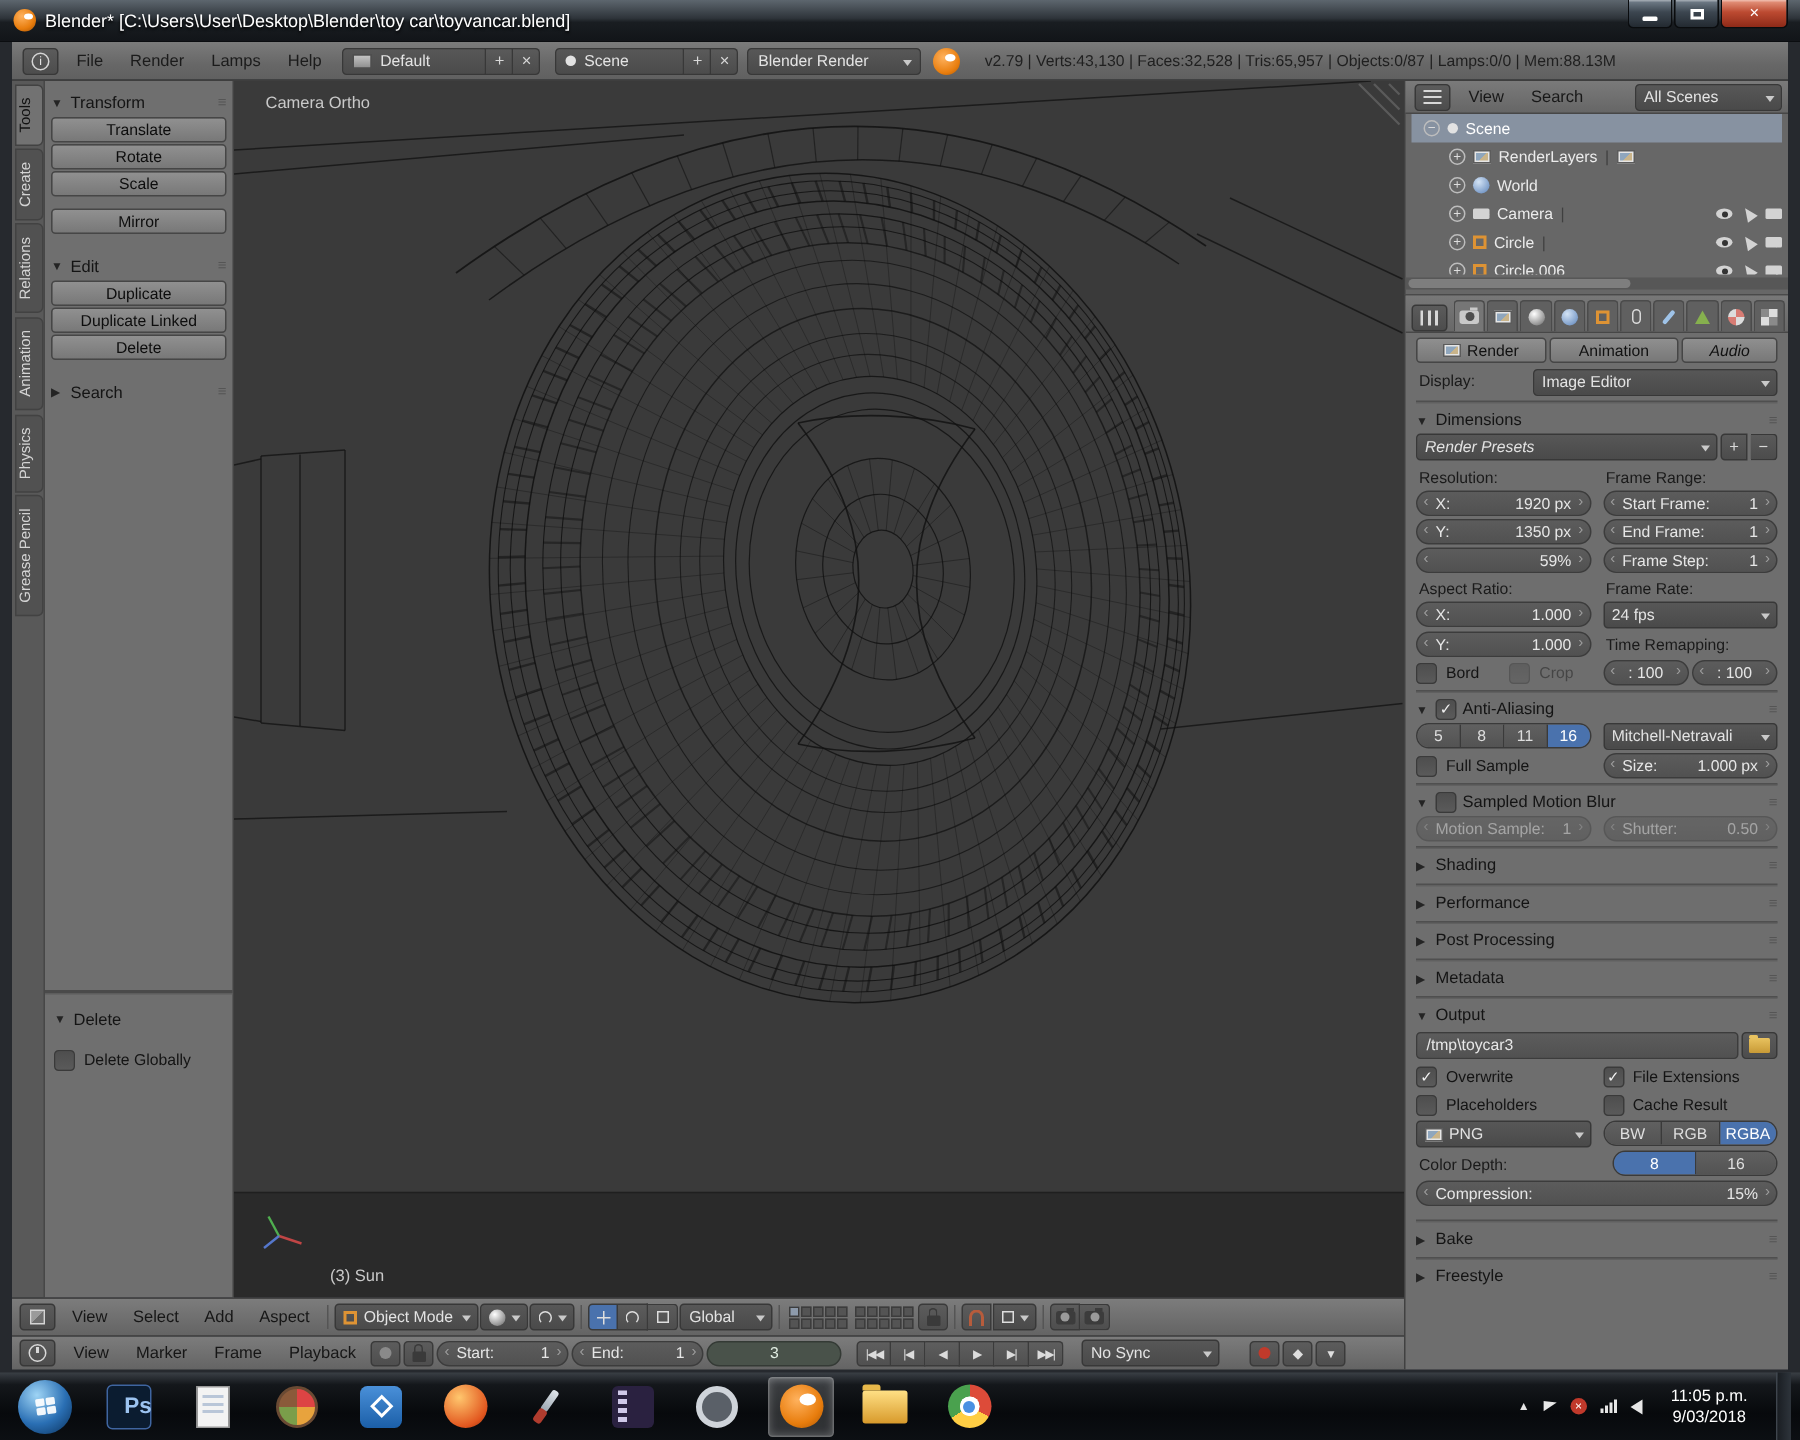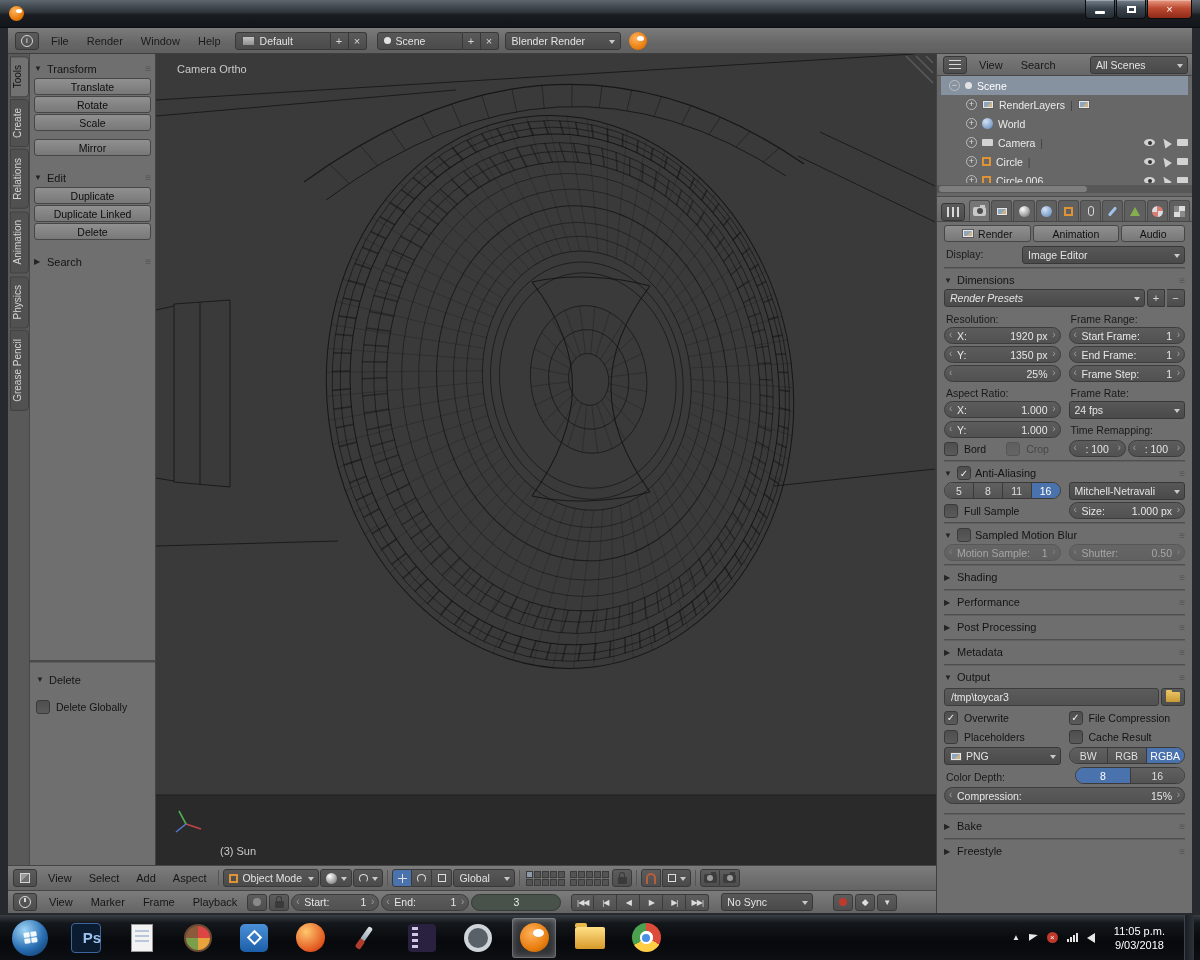--- a/index.html
+++ b/index.html
@@ -195,40 +195,41 @@
 .clock{color:#fff;font-size:11px;text-align:center;line-height:14px;padding:0 10px;}
 .showdesk{width:10px;height:45px;background:linear-gradient(90deg,#1a1e23,#2e343b);border-left:1px solid #3e454d;flex:none;}
 </style>
 </head>
 <body>
 
 <div id="root">
 
   <div class="abs titlebar">
     <div class="tb-logo"></div>
+    <span class="tb-title">Blender* [C:\Users\User\Desktop\Blender\toy car\toyvancar.blend]</span>
     <div class="winbtns">
       <div class="wbtn">
           <span class="bar"></span>
         </div>
       <div class="wbtn">
           <span class="box"></span>
         </div>
       <div class="wbtn close">
           <span>×</span>
         </div>
     </div>
   </div>
 
   <div class="abs infobar">
     <div class="ebtn">
         <span class="ic i-info">i</span>
       </div>
     <span class="menu">File</span>
     <span class="menu">Render</span>
-    <span class="menu">Window</span>
+    <span class="menu">Lamps</span>
     <span class="menu">Help</span>
     <div class="sel">
       <div class="main" style="width:96px;">
         <span class="ic i-grid"></span>
         <span>Default</span>
       </div>
       <div class="sqb">+</div>
       <div class="sqb last">×</div>
     </div>
     <div class="sel">
@@ -236,20 +237,21 @@
         <span class="ic i-dot"></span>
         <span>Scene</span>
       </div>
       <div class="sqb">+</div>
       <div class="sqb last">×</div>
     </div>
     <div class="dd" style="width:116px;">
       <span>Blender Render</span>
     </div>
     <div class="blogo"></div>
+    <span class="stats">v2.79 | Verts:43,130 | Faces:32,528 | Tris:65,957 | Objects:0/87 | Lamps:0/0 | Mem:88.13M</span>
   </div>
 
   <div class="abs shelf-tabs">
     <div class="vtab on">Tools</div>
     <div class="vtab">Create</div>
     <div class="vtab">Relations</div>
     <div class="vtab">Animation</div>
     <div class="vtab">Physics</div>
     <div class="vtab">Grease Pencil</div>
   </div>
@@ -875,21 +877,21 @@
     <div class="pbody">
 
       <div class="ctx">
         <div class="ctxb" style="flex:1.2;">
           <span class="ic i-img"></span>
           <span>Render</span>
         </div>
         <div class="ctxb" style="flex:1.2;">
           <span>Animation</span>
         </div>
-        <div class="ctxb" style="flex:.8;">
+        <div class="ctxb" style="flex:.8;font-style:italic;">
           <span>Audio</span>
         </div>
       </div>
 
       <div class="g2" style="grid-template-columns:70px 1fr;">
         <div class="flabel" style="align-items:center;">Display:</div>
         <div class="mini-dd">
             <span>Image Editor</span>
           </div>
       </div>
@@ -919,21 +921,21 @@
         </div>
         <div class="nf">
           <span>Y:</span>
           <span class="val">1350 px</span>
         </div>
         <div class="nf">
           <span>End Frame:</span>
           <span class="val">1</span>
         </div>
         <div class="nf">
-          <span class="val">25%</span>
+          <span class="val">59%</span>
         </div>
         <div class="nf">
           <span>Frame Step:</span>
           <span class="val">1</span>
         </div>
         <div class="flabel">Aspect Ratio:</div>
         <div class="flabel">Frame Rate:</div>
         <div class="nf">
           <span>X:</span>
           <span class="val">1.000</span>
@@ -1049,21 +1051,21 @@
         <div class="cbrow">
           <div class="cb">
               <span>✓</span>
             </div>
           <span>Overwrite</span>
         </div>
         <div class="cbrow">
           <div class="cb">
               <span>✓</span>
             </div>
-          <span>File Compression</span>
+          <span>File Extensions</span>
         </div>
         <div class="cbrow">
           <div class="cb"></div>
           <span>Placeholders</span>
         </div>
         <div class="cbrow">
           <div class="cb"></div>
           <span>Cache Result</span>
         </div>
         <div class="mini-dd">

